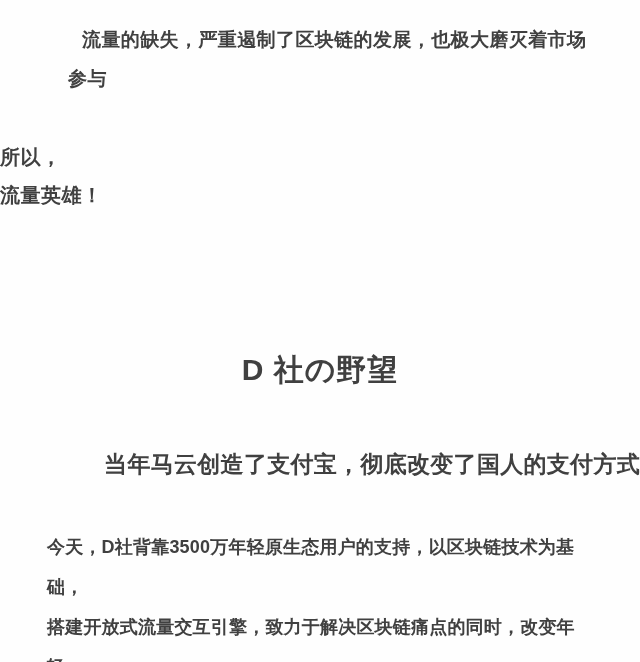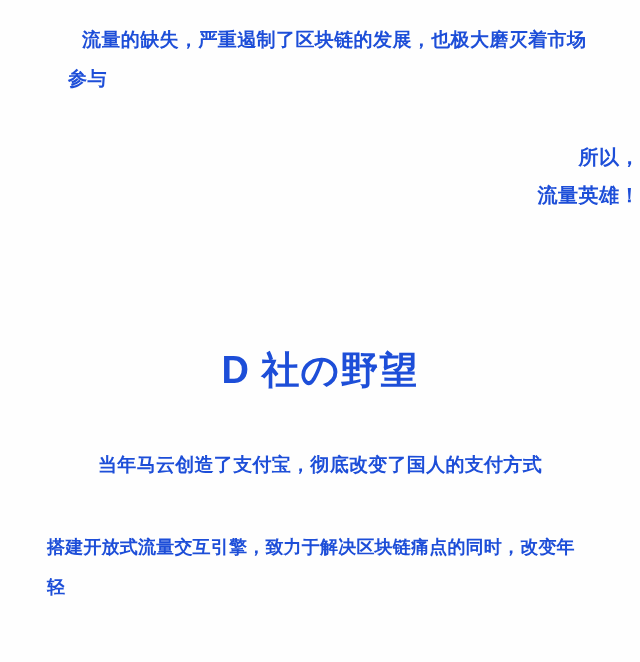--- a/index.html
+++ b/index.html
@@ -6,56 +6,56 @@
     margin: 0;
     padding: 0;
     background: #ffffff;
   }
   .page {
     position: relative;
     width: 640px;
     height: 662px;
     margin: 0 auto;
     background: #fefefe;
-    color: #1d4ed8;
+    color: #404040;
     font-family: "Liberation Sans", sans-serif;
     font-weight: 700;
     overflow: hidden;
     -webkit-font-smoothing: antialiased;
   }
   .para {
     font-size: 19px;
     line-height: 39px;
     letter-spacing: 0.4px;
   }
   .intro-para {
     margin: 20px 52px 0 68px;
   }
   .intro-para .indent-line {
     text-indent: 14px;
   }
   .interlude {
     margin-top: 40px;
-    text-align: right;
+    text-align: left;
     font-size: 20px;
     line-height: 38px;
     letter-spacing: 0.5px;
   }
   .section-heading {
     margin: 134px 0 0 0;
     text-align: center;
-    font-size: 38px;
+    font-size: 30px;
     line-height: 44px;
     letter-spacing: 1px;
     font-weight: 700;
   }
   .subline {
     margin-top: 53px;
-    text-align: center;
-    font-size: 19px;
+    text-align: right;
+    font-size: 23px;
     line-height: 39px;
     letter-spacing: 0.3px;
   }
   .closing-para {
     margin: 43px 57px 0 47px;
     font-size: 18px;
     line-height: 40px;
     letter-spacing: 0.2px;
   }
 </style>
@@ -71,17 +71,18 @@
   <div class="interlude">
     <div>所以，</div>
     <div>流量英雄！</div>
   </div>
 
   <div class="section-heading">D 社の野望</div>
 
   <div class="subline">当年马云创造了支付宝，彻底改变了国人的支付方式</div>
 
   <div class="para closing-para">
+    <div>今天，D社背靠3500万年轻原生态用户的支持，以区块链技术为基础，</div>
     <div>搭建开放式流量交互引擎，致力于解决区块链痛点的同时，改变年轻</div>
 
   </div>
 
 </div>
 
 </body></html>

